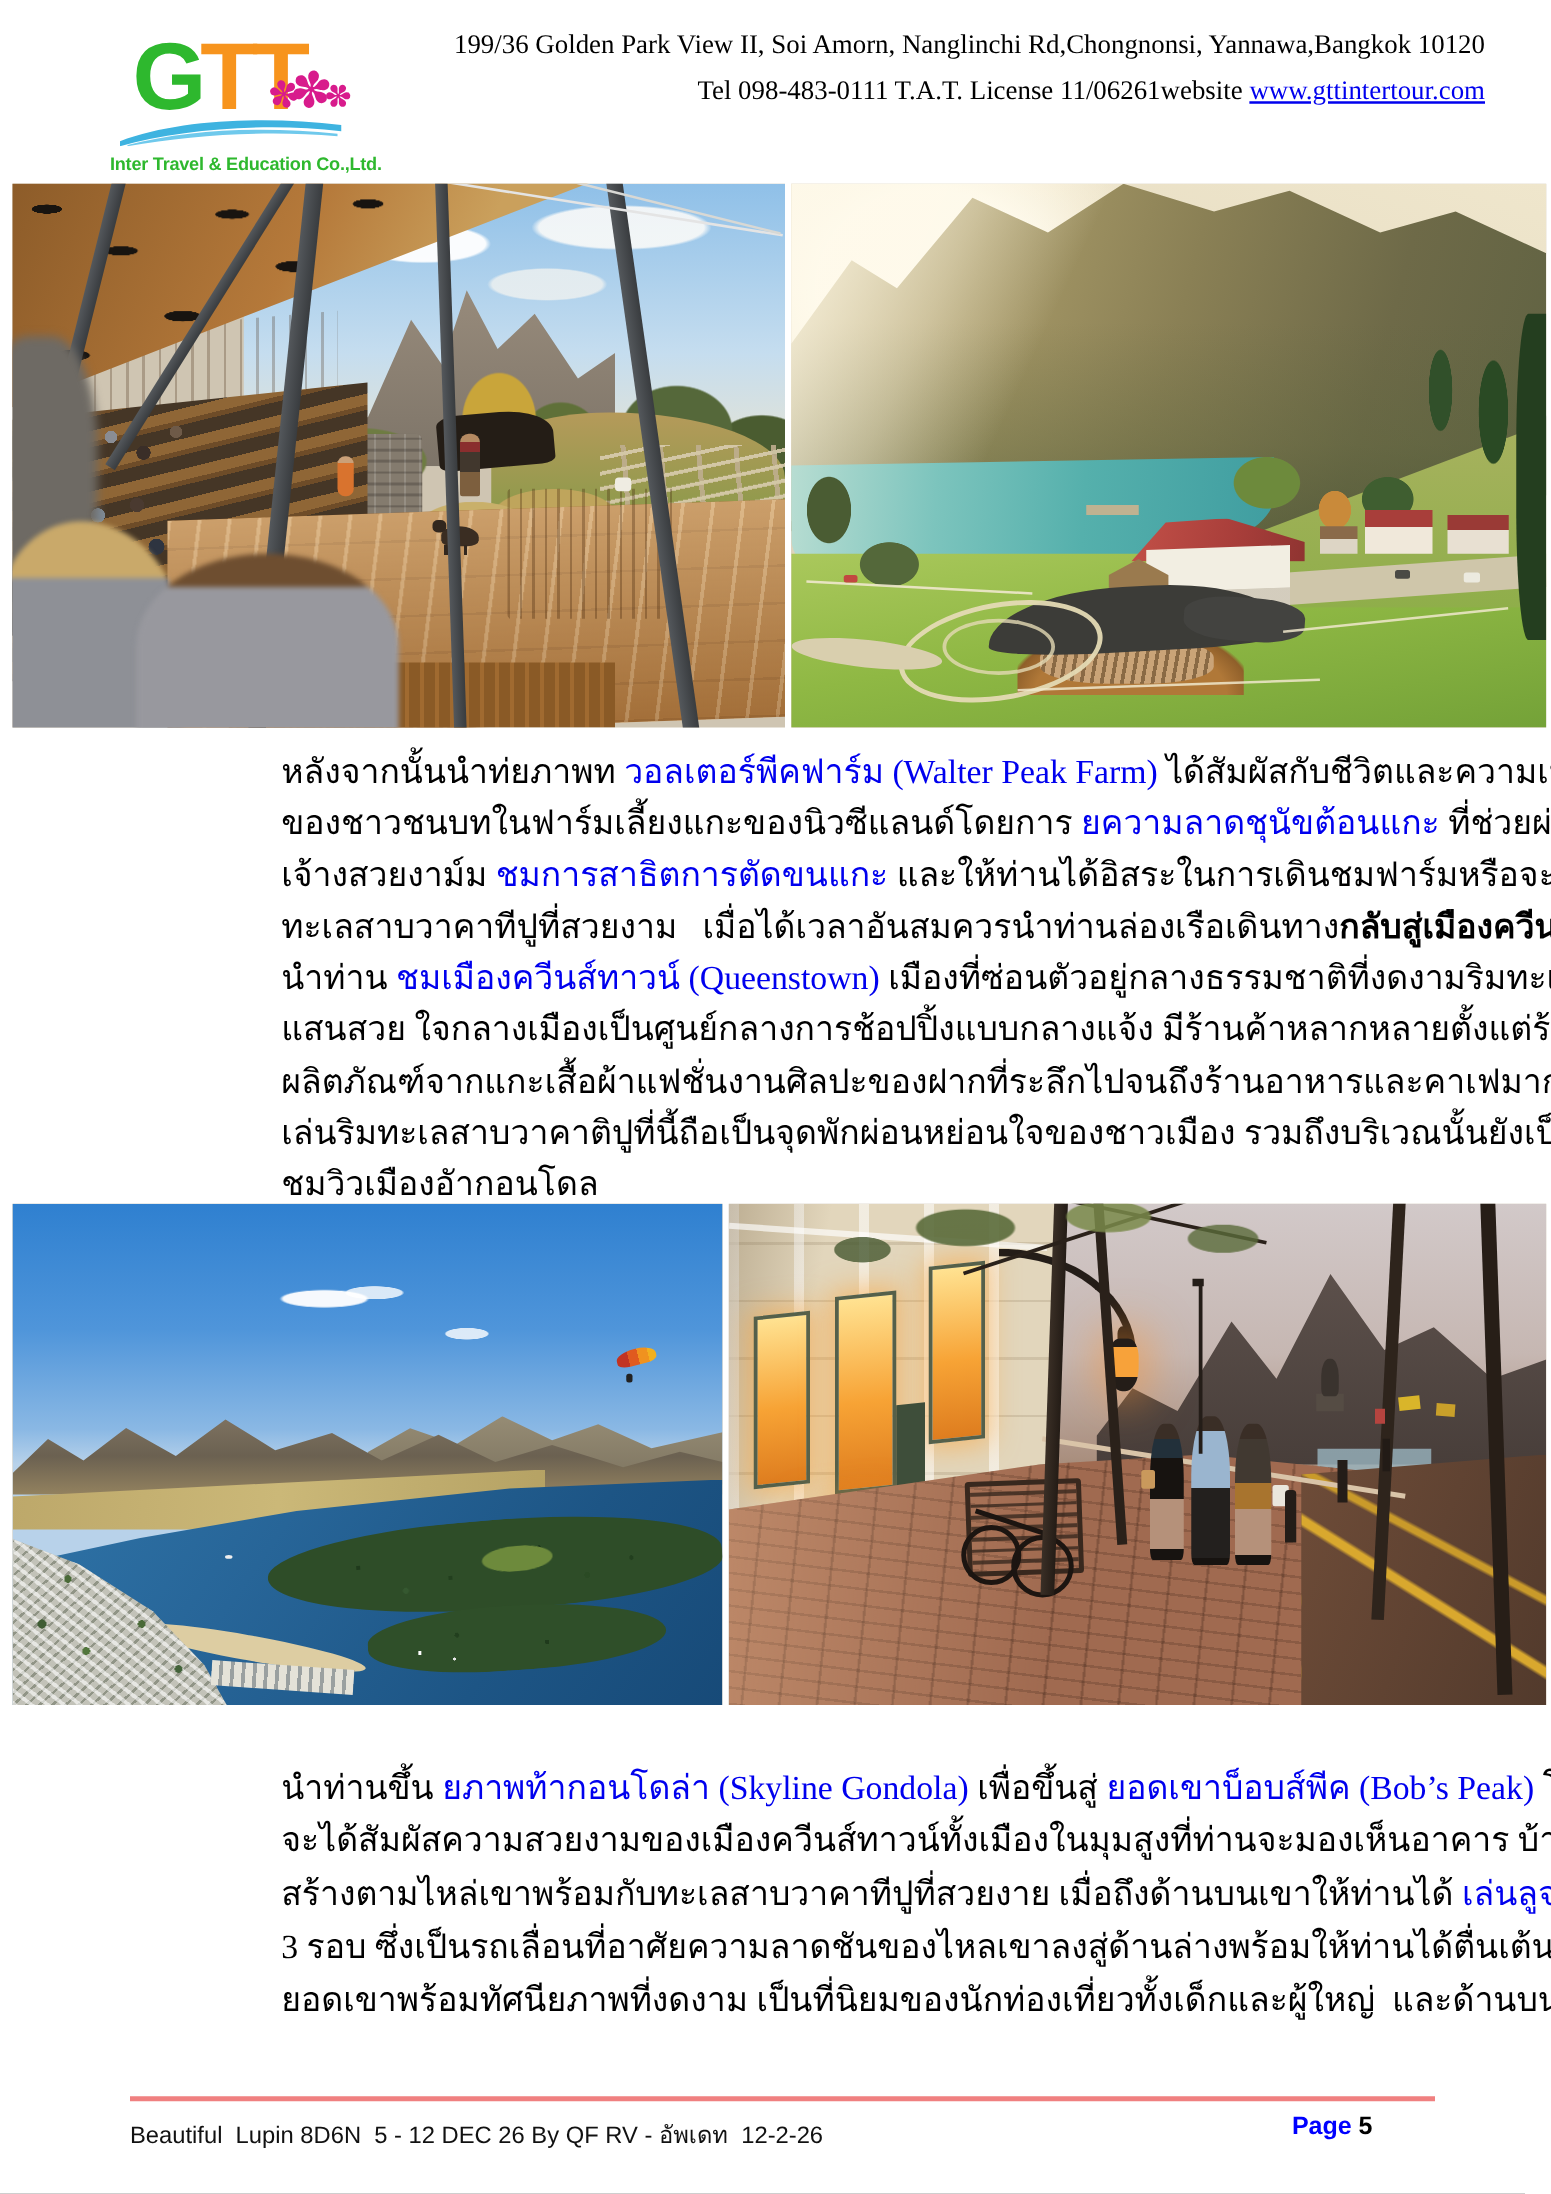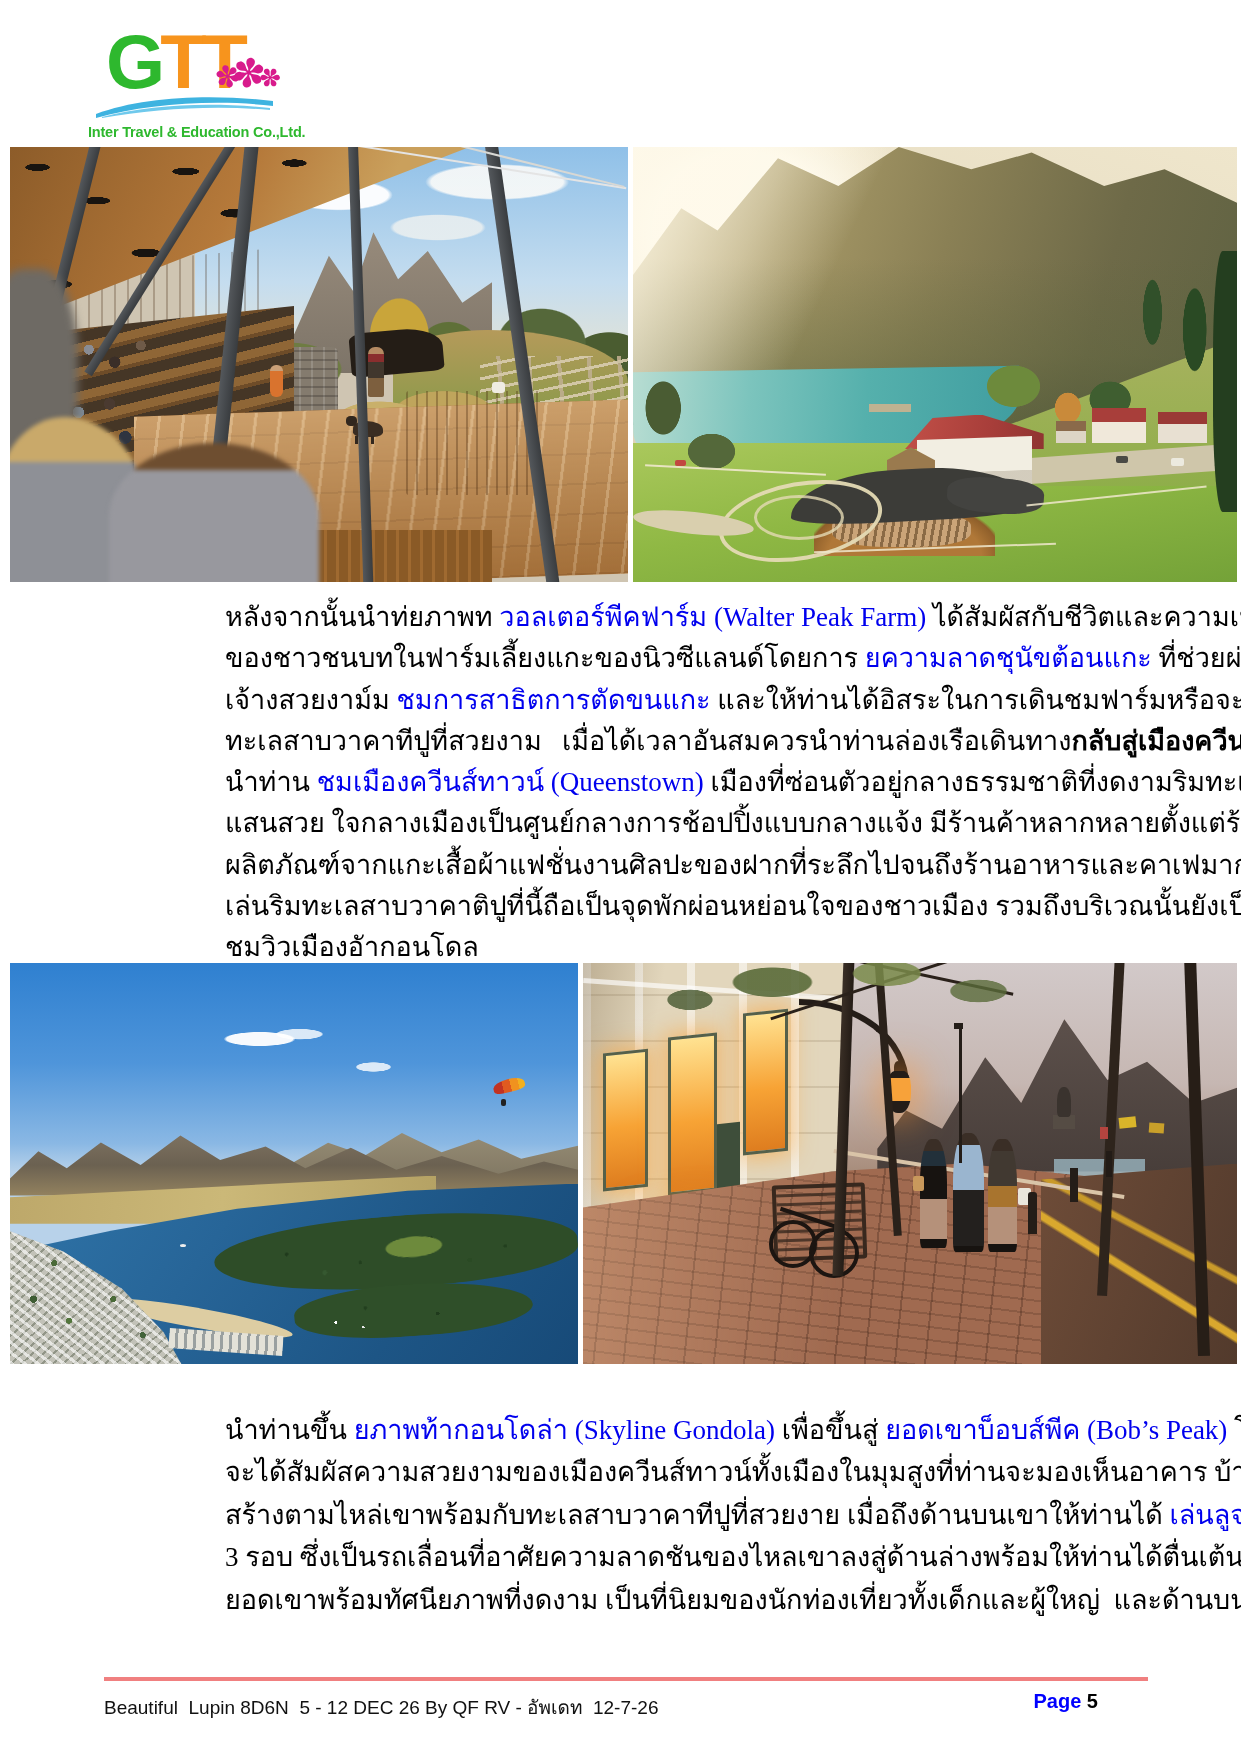--- a/index.html
+++ b/index.html
@@ -336,20 +336,24 @@
     </div>
     <div class="logo-wave">
       <svg width="185" height="26" viewBox="0 0 185 26">
           <path d="M4 22 C 52 4, 122 2, 181 9 L181 14 C 122 7, 54 12, 4 26 Z" fill="#3EB3E0"></path>
           <path d="M10 25 C 60 12, 120 10, 178 16 L178 18 C 120 13, 62 17, 10 26 Z" fill="#6fc9ec"></path>
         </svg>
     </div>
     <div class="logo-sub">Inter Travel &amp; Education Co.,Ltd.</div>
   </div>
 
+  <div class="abs header-text">
+    <div class="hline1">199/36 Golden Park View II, Soi Amorn, Nanglinchi Rd,Chongnonsi, Yannawa,Bangkok 10120</div>
+    <div class="hline2"><span>Tel 098-483-0111 T.A.T. License 11/06261website </span><a href="#">www.gttintertour.com</a></div>
+  </div>
 
   <div class="photo phA">
     <div class="layer pa-sky"></div>
     <div class="layer pa-clouds"></div>
     <div class="layer pa-mtn"></div>
     <div class="layer pa-trees"></div>
     <div class="layer pa-hill"></div>
     <div class="layer pa-wall"></div>
     <div class="layer pa-door"></div>
     <div class="layer pa-fenceR"></div>
@@ -492,16 +496,16 @@
 
   <div class="para para2">
       <div class="tline"><span class="seg">นำท่านขึ้น </span><span class="seg-blue">ยภาพท้ากอนโดล่า (Skyline Gondola)</span><span class="seg"> เพื่อขึ้นสู่ </span><span class="seg-blue">ยอดเขาบ็อบส์พีค (Bob’s Peak)</span><span class="seg"> โดยท่าน</span></div>
       <div class="tline"><span class="seg">จะได้สัมผัสความสวยงามของเมืองควีนส์ทาวน์ทั้งเมืองในมุมสูงที่ท่านจะมองเห็นอาคาร บ้านเรือนที่ปลูก</span></div>
       <div class="tline"><span class="seg">สร้างตามไหล่เขาพร้อมกับทะเลสาบวาคาทีปูที่สวยงาย เมื่อถึงด้านบนเขาให้ท่านได้ </span><span class="seg-blue">เล่นลูจ (Luge)</span></div>
       <div class="tline"><span class="seg">3 รอบ ซึ่งเป็นรถเลื่อนที่อาศัยความลาดชันของไหลเขาลงสู่ด้านล่างพร้อมให้ท่านได้ตื่นเต้นบนความสูงของ</span></div>
       <div class="tline"><span class="seg">ยอดเขาพร้อมทัศนียภาพที่งดงาม เป็นที่นิยมของนักท่องเที่ยวทั้งเด็กและผู้ใหญ่  และด้านบนยังเป็นจุดชม</span></div>
     </div>
 
   <div class="abs footer-line"></div>
-  <div class="abs footer-left">Beautiful  Lupin 8D6N  5 - 12 DEC 26 By QF RV - อัพเดท  12-7-26</div>
+  <div class="abs footer-left">Beautiful  Lupin 8D6N  5 - 12 DEC 26 By QF RV - อัพเดท  12-2-26</div>
   <div class="abs footer-right"><span class="page-label">Page</span><span> 5</span></div>
 
 </div>
 
 </body></html>

